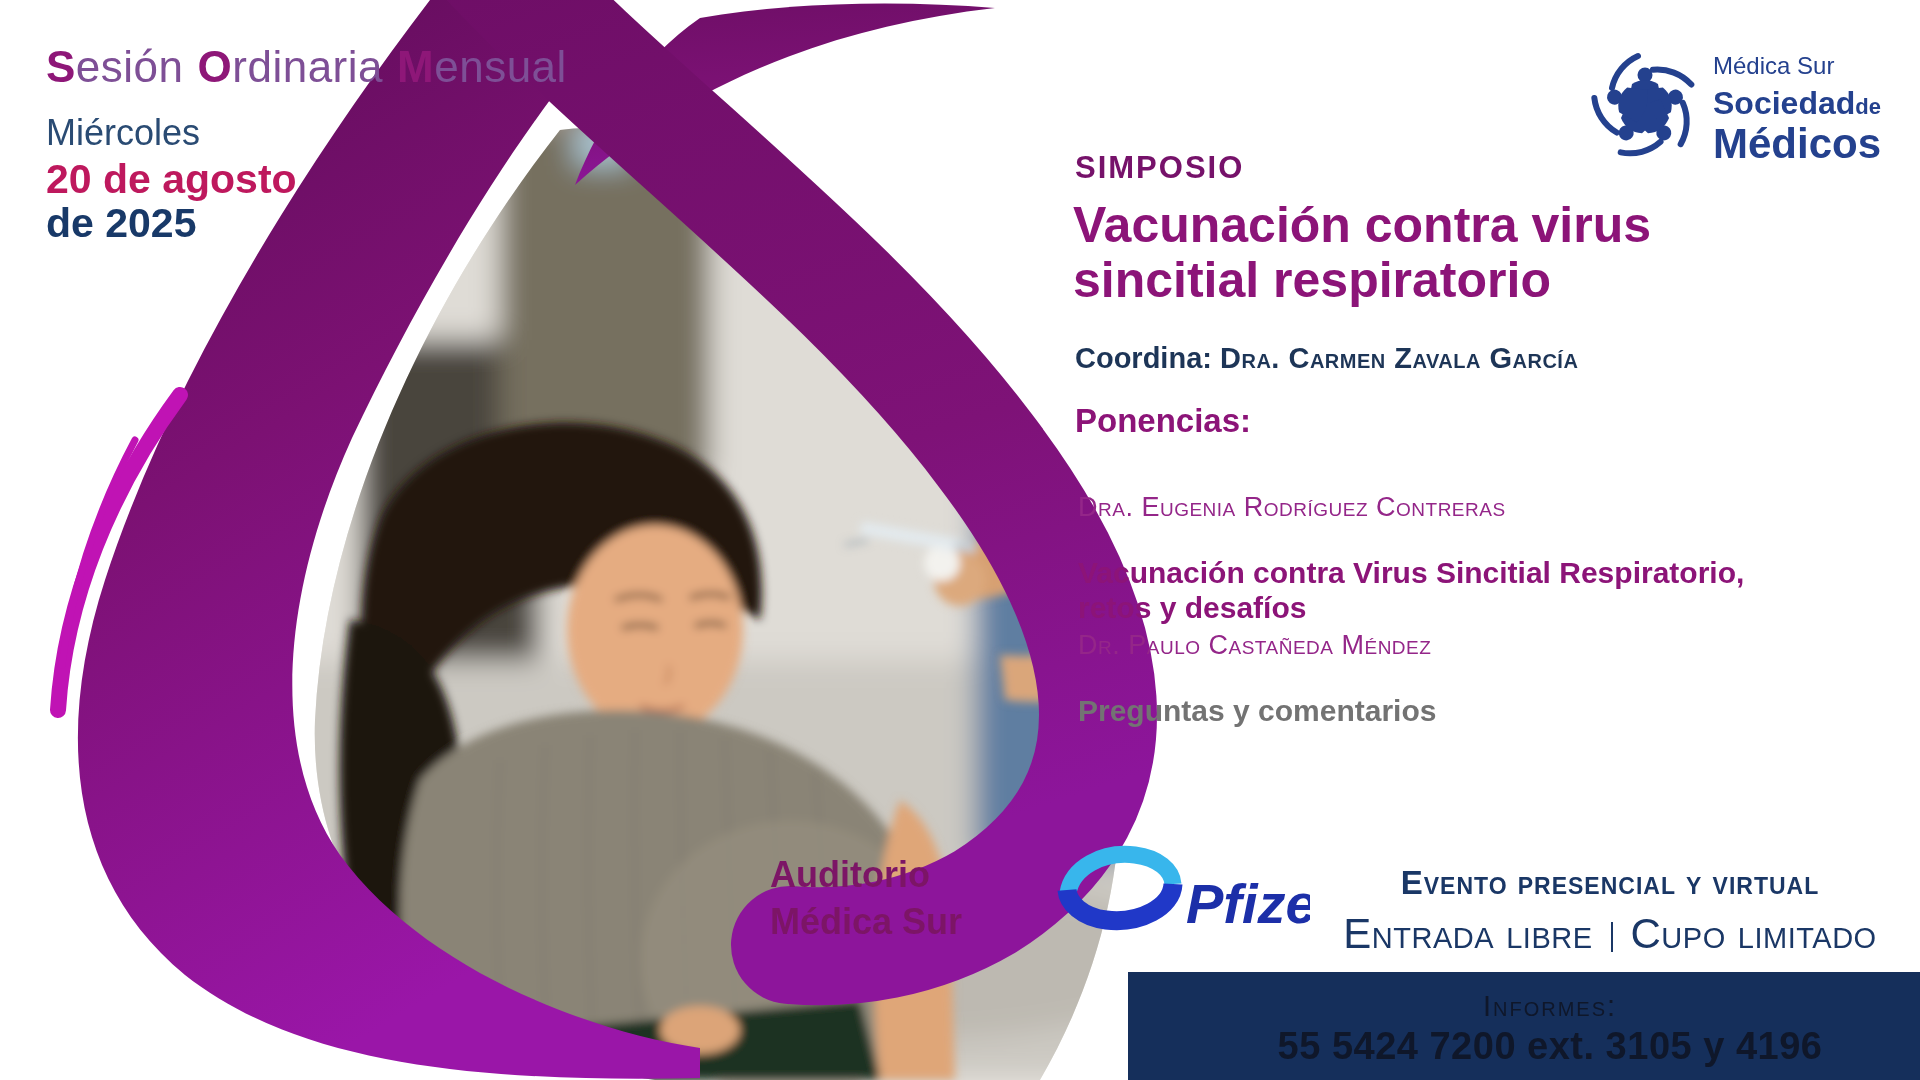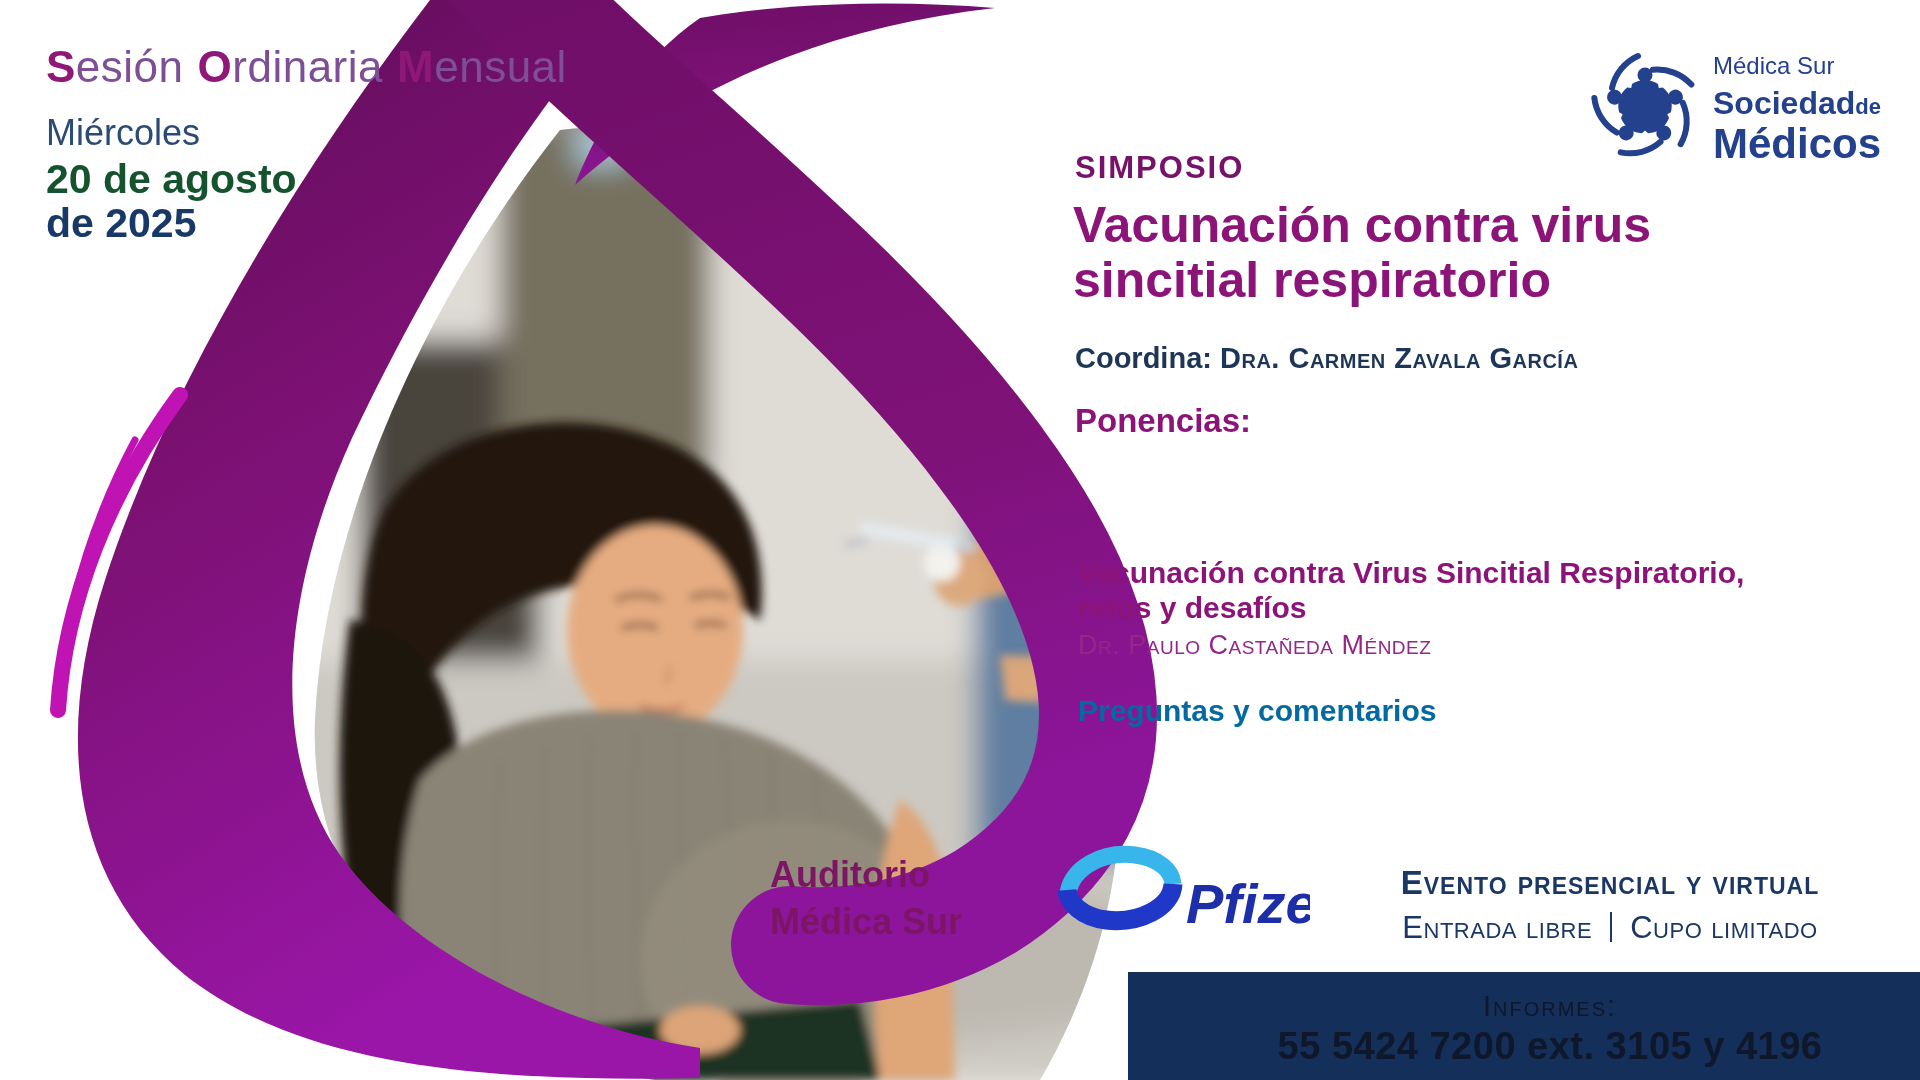--- a/index.html
+++ b/index.html
@@ -8,51 +8,51 @@
   #art{position:absolute;left:0;top:0;width:1920px;height:1080px;}
 
   .abs{position:absolute;}
 
   
   .session{left:46px;top:42px;font-size:44px;letter-spacing:.5px;white-space:nowrap;}
   .session .word{margin-right:14px;}
   .session .ini{font-weight:700;color:#8E1778;}
   .session .rest{font-weight:500;color:#7E4F96;}
   .day{left:46px;top:112px;font-size:36px;color:#2A4B73;}
-  .dline1{left:46px;top:156px;font-size:41px;font-weight:700;color:#14532d;}
+  .dline1{left:46px;top:156px;font-size:41px;font-weight:700;color:#be185d;}
   .dline2{left:46px;top:200px;font-size:41px;font-weight:700;color:#183968;}
   .time{left:46px;top:248px;font-size:40px;font-weight:700;color:#183968;}
 
   
   .kicker{left:1075px;top:150px;font-size:31px;font-weight:700;letter-spacing:2px;color:#76126A;}
   .title{left:1073px;top:198px;font-size:50px;font-weight:700;line-height:1.1;color:#8C1478;}
   .coord{left:1075px;top:342px;font-size:29px;color:#1D3557;white-space:nowrap;}
   .coord .lbl{font-weight:700;}
   .coord .nm{font-weight:700;font-variant:small-caps;letter-spacing:.5px;}
   .agenda{left:1075px;top:402px;font-size:33px;font-weight:700;color:#8C1478;}
   .talk-title{font-size:30px;font-weight:700;line-height:1.15;color:#8C1478;}
   .talk1{left:1078px;top:452px;}
   .speaker{font-size:27px;color:#942689;font-variant:small-caps;letter-spacing:.5px;}
   .spk1{left:1078px;top:492px;}
   .talk2{left:1078px;top:556px;}
   .spk2{left:1078px;top:630px;}
-  .closing{left:1078px;top:694px;font-size:30px;font-weight:700;color:#0369a1;}
+  .closing{left:1078px;top:694px;font-size:30px;font-weight:700;color:#737373;}
 
   
   .brand-text{left:1713px;top:54px;color:#24418E;line-height:1;}
   .brand-top{font-size:24px;}
   .brand-mid{margin-top:9px;font-size:32px;font-weight:700;}
   .brand-mid .de{font-size:22px;}
   .brand-bottom{margin-top:4px;font-size:42px;font-weight:700;}
 
   
   .venue{left:770px;top:852px;font-size:36px;font-weight:700;line-height:1.3;color:#7C1566;}
   .evento{left:1315px;top:864px;width:590px;text-align:center;color:#1A3766;}
   .evento .l1{font-size:33px;font-weight:700;font-variant:small-caps;letter-spacing:1px;}
-  .evento .l2{margin-top:8px;font-size:31px;font-variant:small-caps;letter-spacing:.5px;}
+  .evento .l2{margin-top:8px;font-size:42px;font-variant:small-caps;letter-spacing:.5px;}
   .evento .divider{display:inline-block;width:2px;height:30px;background:#1A3766;
                    margin:0 18px;vertical-align:-4px;}
 
   
   .bar-navy{left:1128px;top:972px;width:792px;height:108px;background:#152F5B;}
   .bar-royal{left:628px;top:974px;width:604px;height:106px;background:#1C3AA6;
              border-radius:0 64px 64px 0;}
   .note{width:604px;text-align:center;line-height:106px;color:#ffffff;font-size:30px;
         font-variant:small-caps;letter-spacing:1.5px;}
   .informes{left:1240px;top:990px;width:620px;text-align:center;color:#0f172a;}
@@ -198,20 +198,21 @@
   <div class="abs title">
     <div>Vacunación contra virus</div>
     <div>sincitial respiratorio</div>
   </div>
   <div class="abs coord">
     <span class="lbl">Coordina:</span>
     <span class="nm">Dra. Carmen Zavala García</span>
   </div>
   <div class="abs agenda">Ponencias:</div>
 
+  <div class="abs speaker spk1">Dra. Eugenia Rodríguez Contreras</div>
 
   <div class="abs speaker spk2">Dr. Paulo Castañeda Méndez</div>
   <div class="abs talk-title talk2">
     <div>Vacunación contra Virus Sincitial Respiratorio,</div>
     <div> retos y desafíos</div>
   </div>
 
   <div class="abs closing">Preguntas y comentarios</div>
 
   <div class="abs venue">

